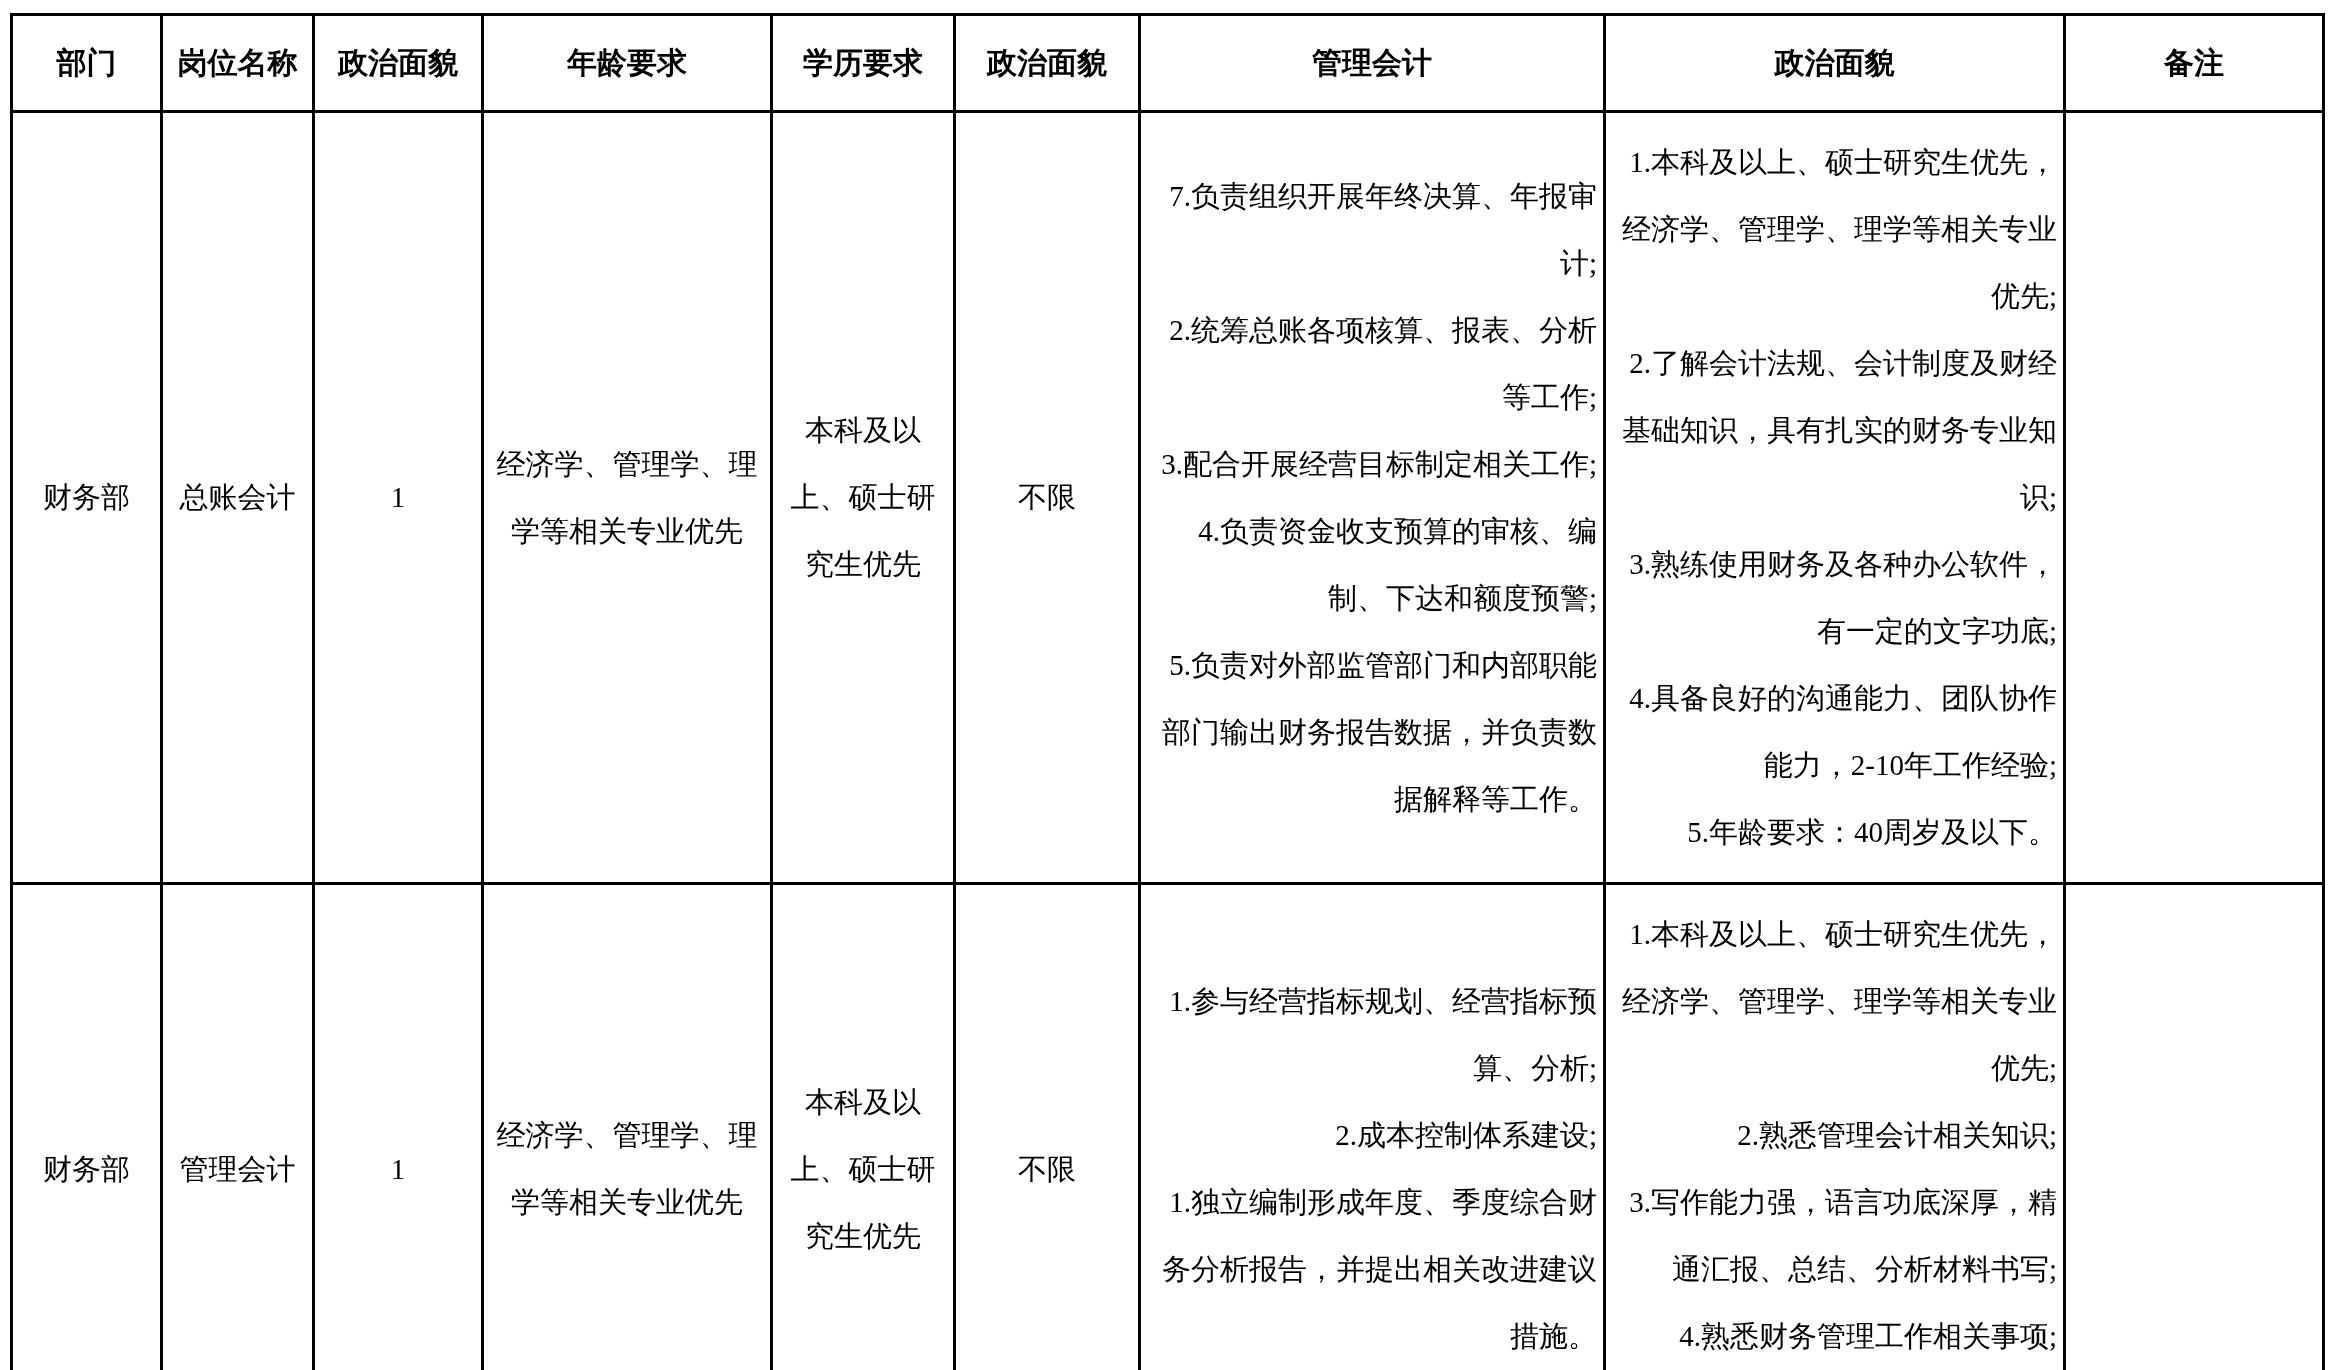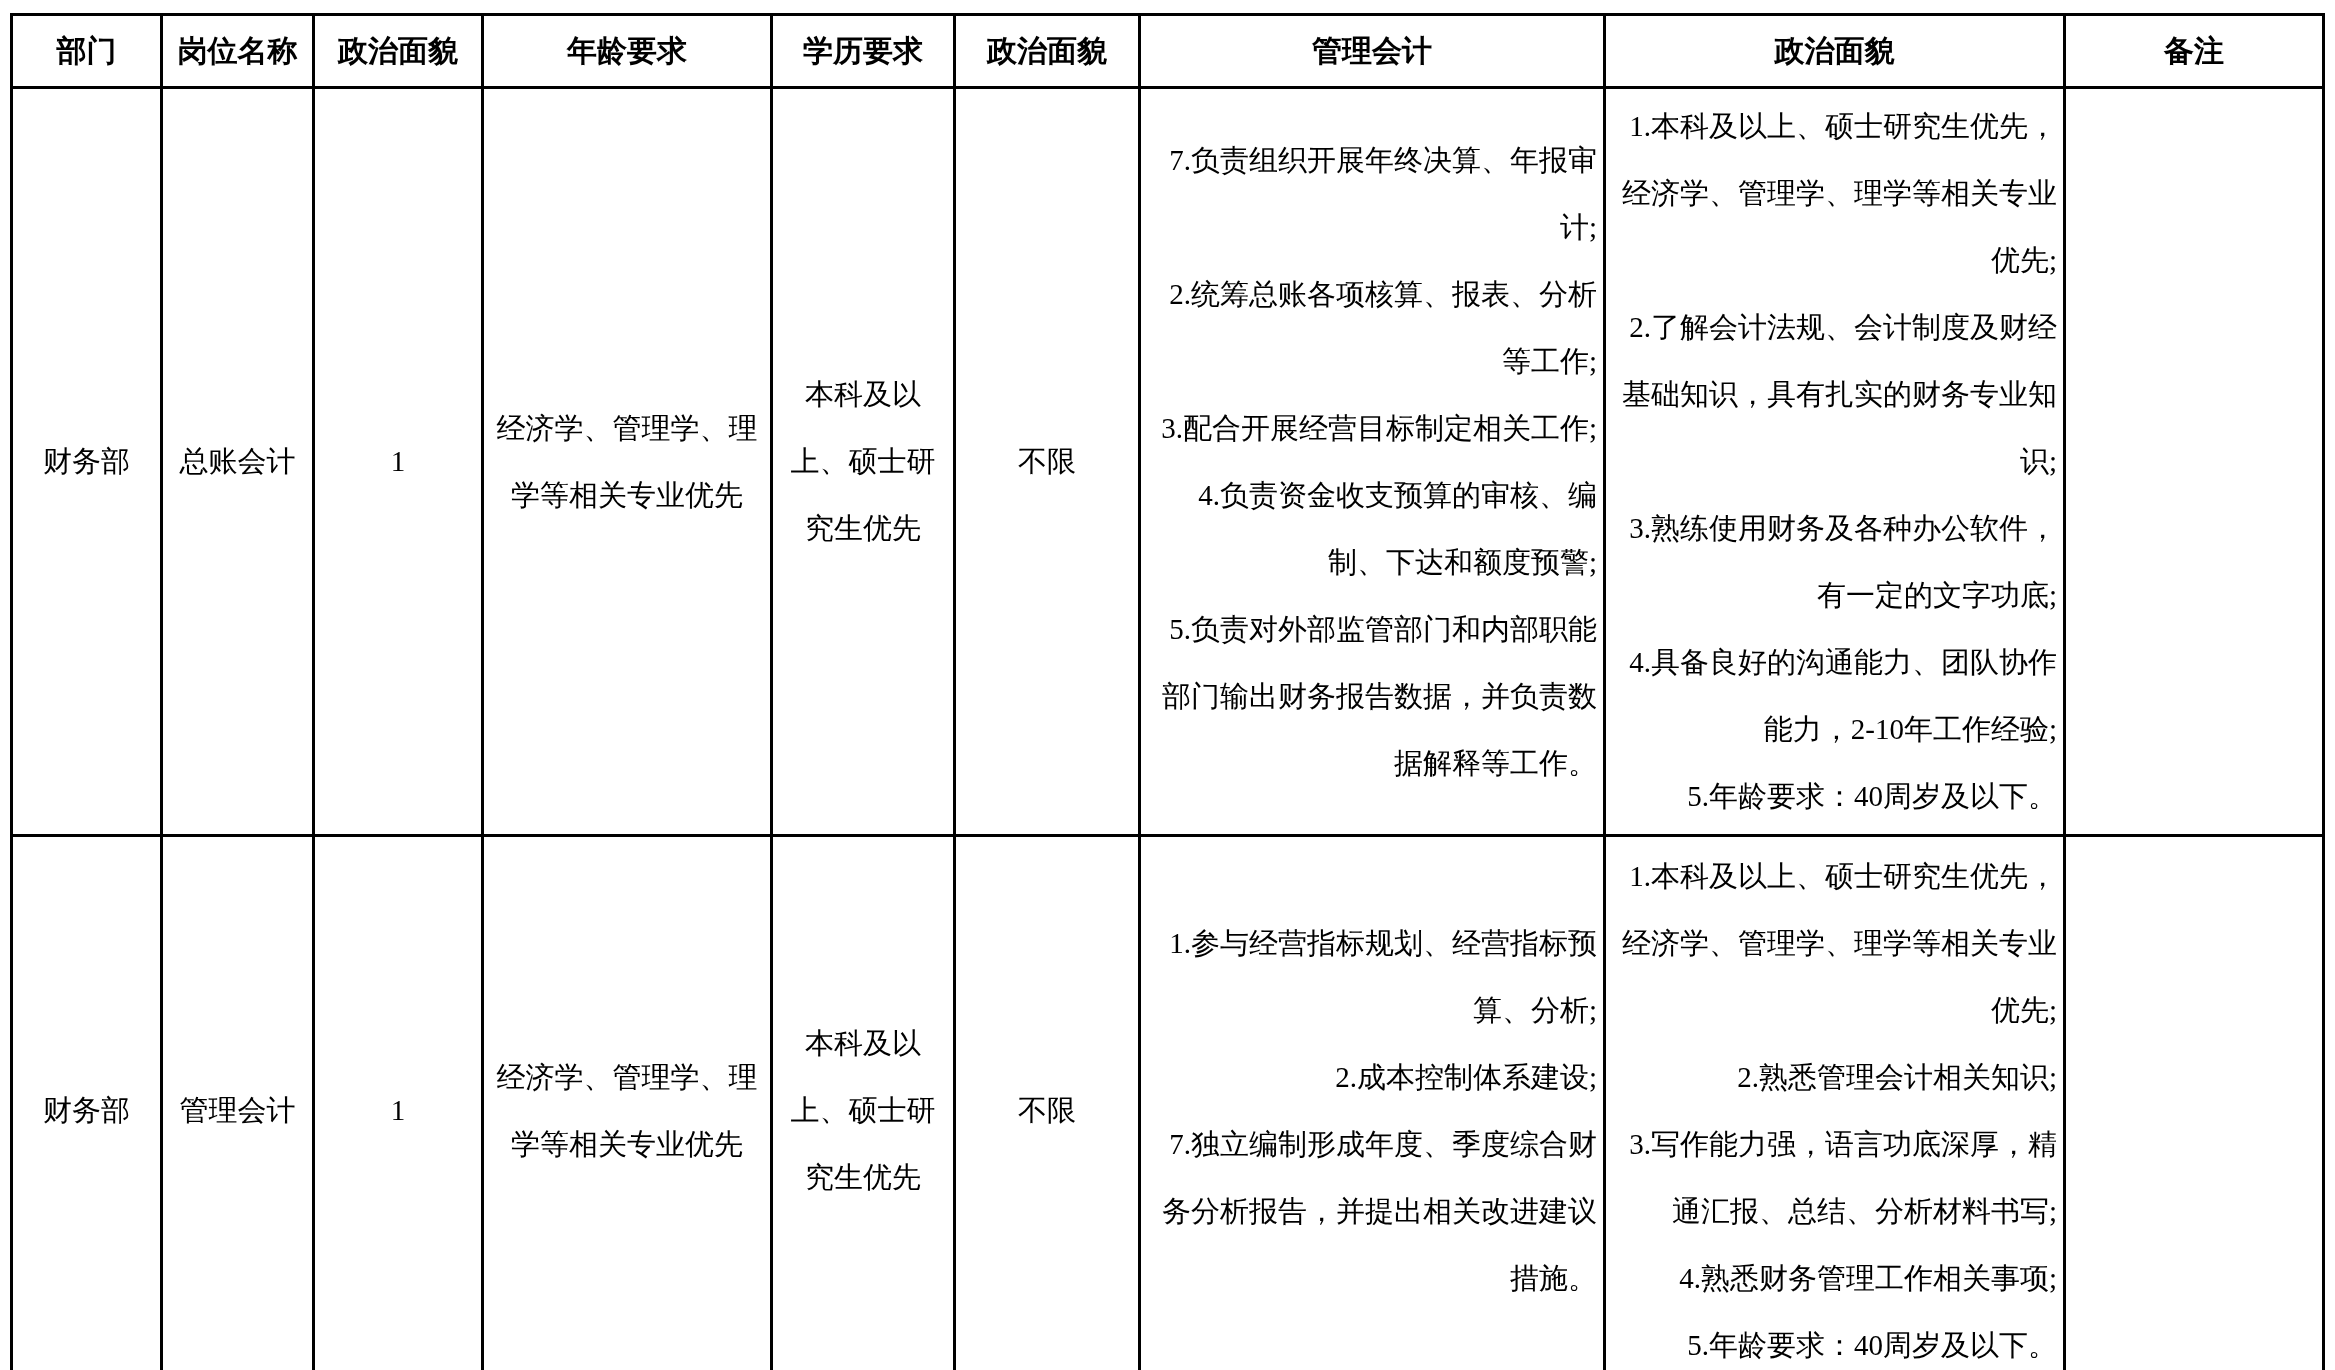--- a/index.html
+++ b/index.html
@@ -16,21 +16,21 @@
     border-collapse: collapse;
     table-layout: fixed;
     margin: 13px 10px 0 10px;
     width: 2312px;
     height: 1357px;
   }
   .recruit th, .recruit td {
     border: 3px solid #000000;
     text-align: center;
     vertical-align: middle;
-    padding: 4px 6px;
+    padding: 16px 6px;
     overflow: hidden;
   }
   .recruit thead tr { height: 67px; }
   .recruit tbody tr.row-1 { height: 737px; }
   .recruit tbody tr.row-2 { height: 550px; }
   .recruit th {
     font-family: "Liberation Sans", sans-serif;
     font-weight: bold;
     font-size: 30px;
     line-height: 62px;
@@ -101,21 +101,21 @@
     <tr class="row-2">
       <td>财务部</td>
       <td>管理会计</td>
       <td>1</td>
       <td>经济学、管理学、理学等相关专业优先</td>
       <td>本科及以上、硕士研究生优先</td>
       <td>不限</td>
       <td>
           <div class="para">1.参与经营指标规划、经营指标预算、分析;</div>
           <div class="para">2.成本控制体系建设;</div>
-          <div class="para">7.独立编制形成年度、季度综合财务分析报告，并提出相关改进建议措施。</div>
+          <div class="para">1.独立编制形成年度、季度综合财务分析报告，并提出相关改进建议措施。</div>
         </td>
       <td>
           <div class="para">1.本科及以上、硕士研究生优先，经济学、管理学、理学等相关专业优先;</div>
           <div class="para">2.熟悉管理会计相关知识;</div>
           <div class="para">3.写作能力强，语言功底深厚，精通汇报、总结、分析材料书写;</div>
           <div class="para">4.熟悉财务管理工作相关事项;</div>
           <div class="para">5.年龄要求：40周岁及以下。</div>
         </td>
       <td></td>
     </tr>

